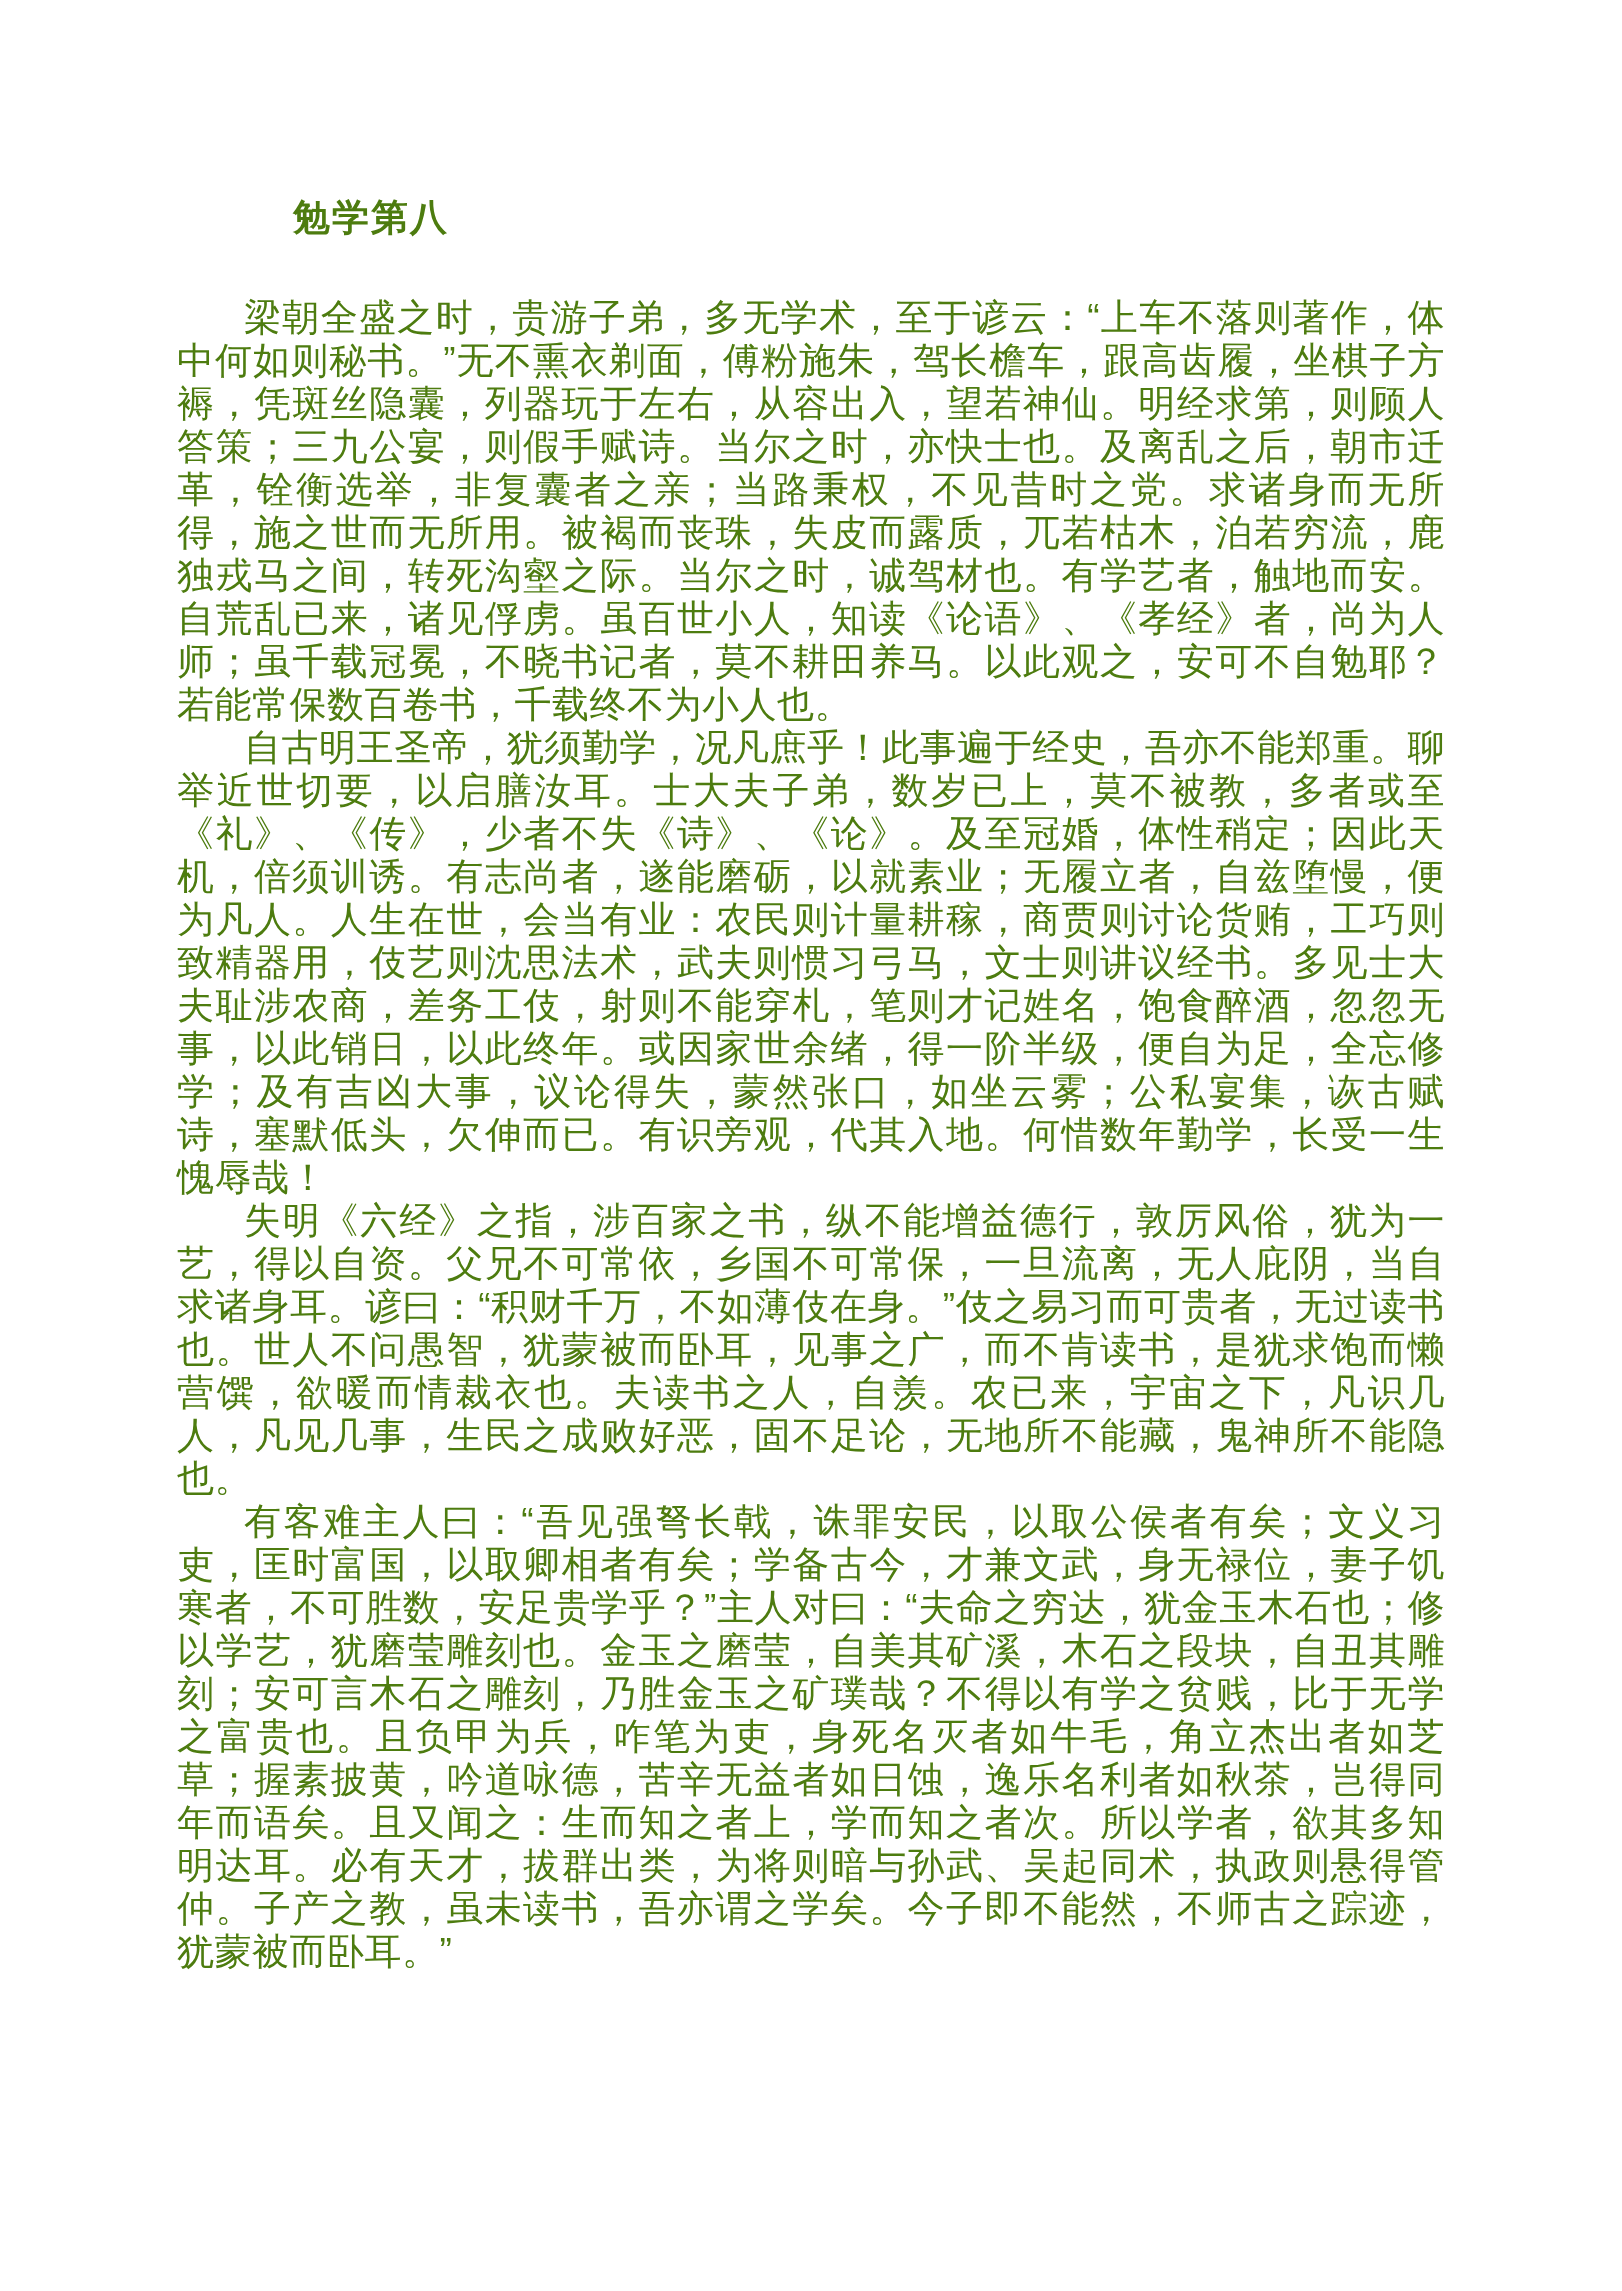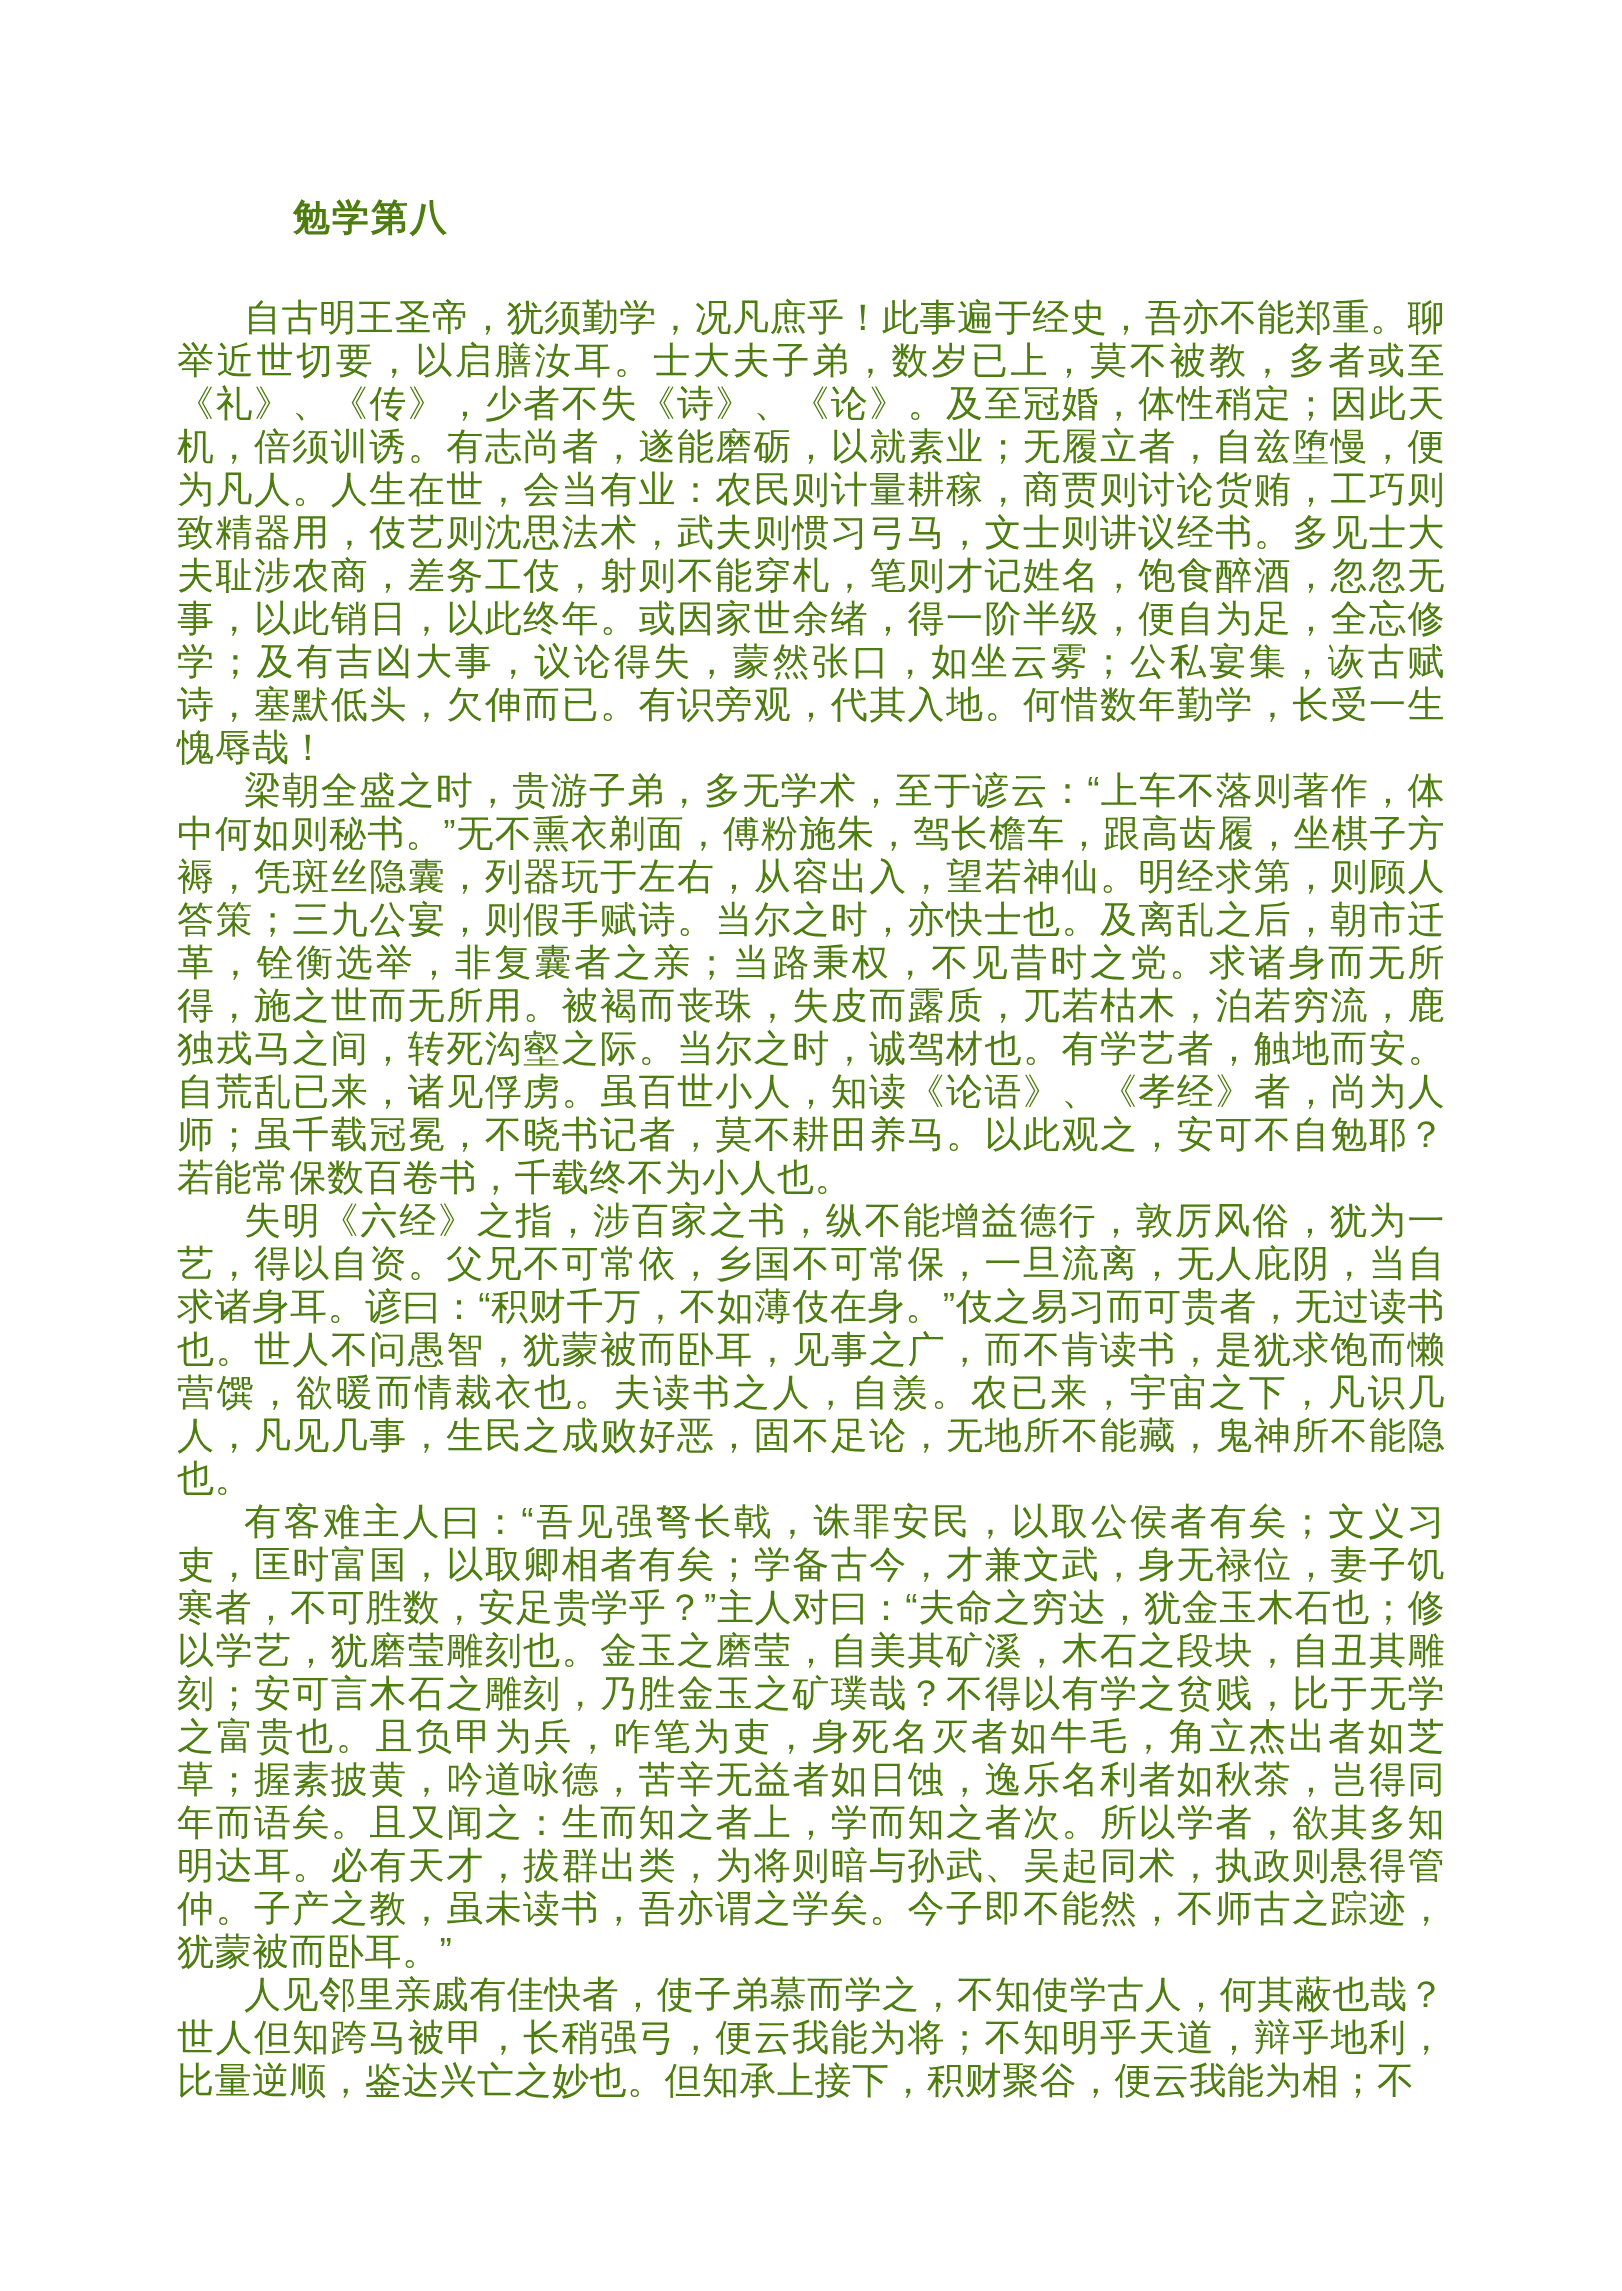--- a/index.html
+++ b/index.html
@@ -41,21 +41,20 @@
     text-indent: 67px;
   }
 </style>
 </head>
 <body>
 
 <div class="page">
   <div class="content">
     <h1 class="title">勉学第八</h1>
     <div class="paragraphs">
+        <p>梁朝全盛之时，贵游子弟，多无学术，至于谚云：“上车不落则著作，体中何如则秘书。”无不熏衣剃面，傅粉施朱，驾长檐车，跟高齿履，坐棋子方褥，凭斑丝隐囊，列器玩于左右，从容出入，望若神仙。明经求第，则顾人答策；三九公宴，则假手赋诗。当尔之时，亦快士也。及离乱之后，朝市迁革，铨衡选举，非复囊者之亲；当路秉权，不见昔时之党。求诸身而无所得，施之世而无所用。被褐而丧珠，失皮而露质，兀若枯木，泊若穷流，鹿独戎马之间，转死沟壑之际。当尔之时，诚驾材也。有学艺者，触地而安。自荒乱已来，诸见俘虏。虽百世小人，知读《论语》、《孝经》者，尚为人师；虽千载冠冕，不晓书记者，莫不耕田养马。以此观之，安可不自勉耶？若能常保数百卷书，千载终不为小人也。</p>
         <p>自古明王圣帝，犹须勤学，况凡庶乎！此事遍于经史，吾亦不能郑重。聊举近世切要，以启膳汝耳。士大夫子弟，数岁已上，莫不被教，多者或至《礼》、《传》，少者不失《诗》、《论》。及至冠婚，体性稍定；因此天机，倍须训诱。有志尚者，遂能磨砺，以就素业；无履立者，自兹堕慢，便为凡人。人生在世，会当有业：农民则计量耕稼，商贾则讨论货贿，工巧则致精器用，伎艺则沈思法术，武夫则惯习弓马，文士则讲议经书。多见士大夫耻涉农商，差务工伎，射则不能穿札，笔则才记姓名，饱食醉酒，忽忽无事，以此销日，以此终年。或因家世余绪，得一阶半级，便自为足，全忘修学；及有吉凶大事，议论得失，蒙然张口，如坐云雾；公私宴集，诙古赋诗，塞默低头，欠伸而已。有识旁观，代其入地。何惜数年勤学，长受一生愧辱哉！</p>
-        <p>梁朝全盛之时，贵游子弟，多无学术，至于谚云：“上车不落则著作，体中何如则秘书。”无不熏衣剃面，傅粉施朱，驾长檐车，跟高齿履，坐棋子方褥，凭斑丝隐囊，列器玩于左右，从容出入，望若神仙。明经求第，则顾人答策；三九公宴，则假手赋诗。当尔之时，亦快士也。及离乱之后，朝市迁革，铨衡选举，非复囊者之亲；当路秉权，不见昔时之党。求诸身而无所得，施之世而无所用。被褐而丧珠，失皮而露质，兀若枯木，泊若穷流，鹿独戎马之间，转死沟壑之际。当尔之时，诚驾材也。有学艺者，触地而安。自荒乱已来，诸见俘虏。虽百世小人，知读《论语》、《孝经》者，尚为人师；虽千载冠冕，不晓书记者，莫不耕田养马。以此观之，安可不自勉耶？若能常保数百卷书，千载终不为小人也。</p>
         <p>失明《六经》之指，涉百家之书，纵不能增益德行，敦厉风俗，犹为一艺，得以自资。父兄不可常依，乡国不可常保，一旦流离，无人庇阴，当自求诸身耳。谚曰：“积财千万，不如薄伎在身。”伎之易习而可贵者，无过读书也。世人不问愚智，犹蒙被而卧耳，见事之广，而不肯读书，是犹求饱而懒营馔，欲暖而情裁衣也。夫读书之人，自羡。农已来，宇宙之下，凡识几人，凡见几事，生民之成败好恶，固不足论，无地所不能藏，鬼神所不能隐也。</p>
         <p>有客难主人曰：“吾见强弩长戟，诛罪安民，以取公侯者有矣；文义习吏，匡时富国，以取卿相者有矣；学备古今，才兼文武，身无禄位，妻子饥寒者，不可胜数，安足贵学乎？”主人对曰：“夫命之穷达，犹金玉木石也；修以学艺，犹磨莹雕刻也。金玉之磨莹，自美其矿溪，木石之段块，自丑其雕刻；安可言木石之雕刻，乃胜金玉之矿璞哉？不得以有学之贫贱，比于无学之富贵也。且负甲为兵，咋笔为吏，身死名灭者如牛毛，角立杰出者如芝草；握素披黄，吟道咏德，苦辛无益者如日蚀，逸乐名利者如秋茶，岂得同年而语矣。且又闻之：生而知之者上，学而知之者次。所以学者，欲其多知明达耳。必有天才，拔群出类，为将则暗与孙武、吴起同术，执政则悬得管仲。子产之教，虽未读书，吾亦谓之学矣。今子即不能然，不师古之踪迹，犹蒙被而卧耳。”</p>
-        <p>人见邻里亲戚有佳快者，使子弟慕而学之，不知使学古人，何其蔽也哉？世人但知跨马被甲，长稍强弓，便云我能为将；不知明乎天道，辩乎地利，比量逆顺，鉴达兴亡之妙也。但知承上接下，积财聚谷，便云我能为相；不</p>
       </div>
   </div>
 </div>
 
 
 </body></html>

